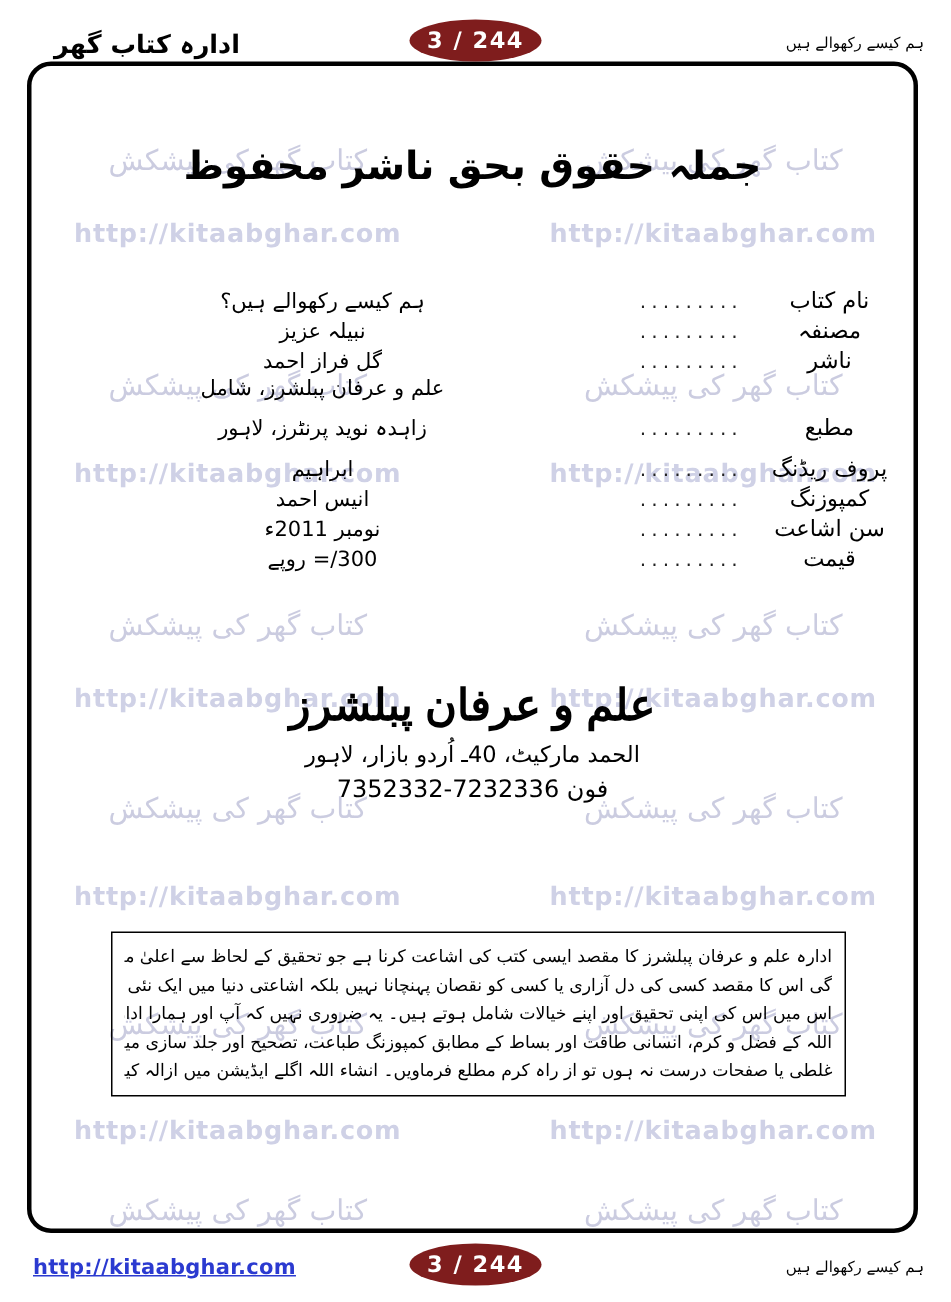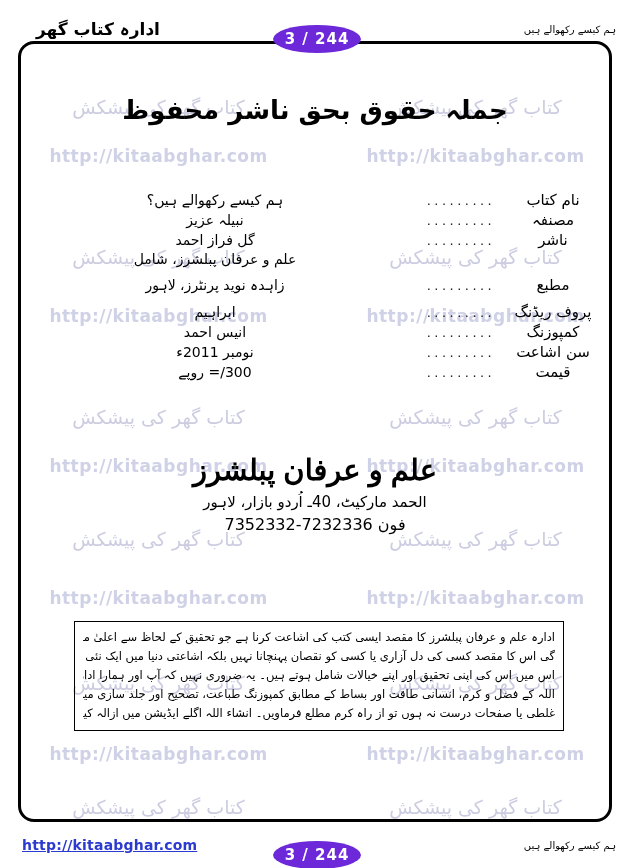--- a/index.html
+++ b/index.html
@@ -99,31 +99,30 @@
     color: #2b3ad0;
     letter-spacing: .2px;
   }
   .page-badge {
     position: absolute;
     left: 50%;
     transform: translateX(-50%);
     top: 1px;
     width: 88px;
     height: 28px;
-    background: #6d28d9;
+    background: #7f1d1d;
     border-radius: 50%;
     color: #ffffff;
     font-family: "DejaVu Sans", sans-serif;
     font-size: 15px;
     font-weight: bold;
     display: flex;
     align-items: center;
     justify-content: center;
     letter-spacing: 1px;
-    margin-top: 12px;
   }
 
   
   .frame {
     position: absolute;
     left: 18px;
     top: 41px;
     width: 594px;
     height: 781px;
     border: 3px solid #000;

